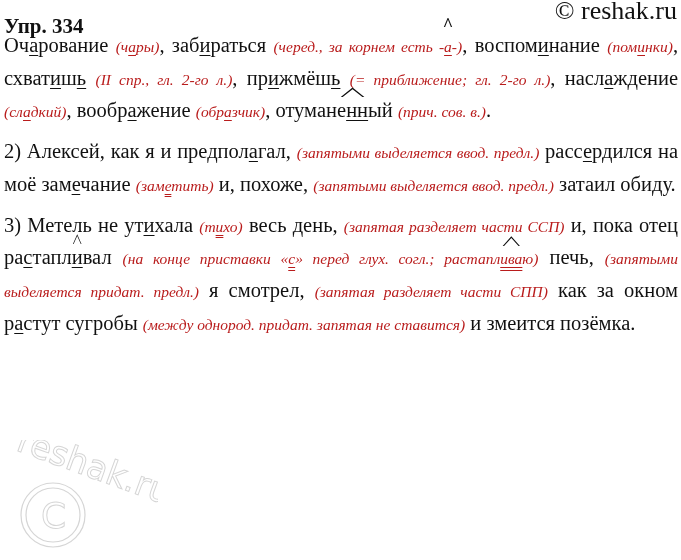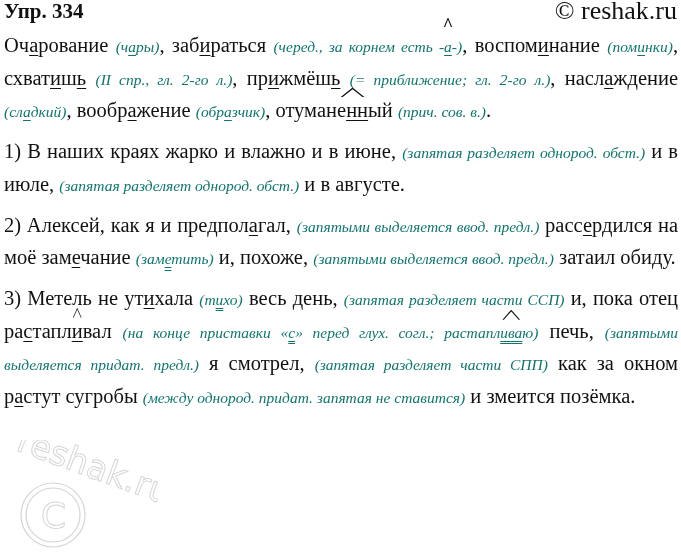--- a/index.html
+++ b/index.html
@@ -5,36 +5,36 @@
   html, body { margin: 0; padding: 0; background: #ffffff; }
   body {
     width: 681px; height: 560px; overflow: hidden; position: relative;
     font-family: "Liberation Serif", "DejaVu Serif", serif;
     color: #111111;
   }
   .header {
     position: absolute; left: 4px; top: 0; width: 673px; height: 26px;
   }
   .title {
-    position: absolute; left: 0; top: 0;
+    position: absolute; left: 0; top: 15px;
     font-weight: bold; font-size: 21px; line-height: 22px;
   }
   .site {
     position: absolute; right: 0; top: 0;
     font-size: 26px; line-height: 22px;
   }
   .content {
     position: absolute; left: 4px; top: 30px; width: 674px;
     font-size: 20.5px; line-height: 30.7px;
     text-align: justify;
   }
   .para { margin: 0 0 8px 0; }
   .para.first { margin-bottom: 8px; }
   .note {
-    font-style: italic; font-size: 15.5px; color: #0f766e;
+    font-style: italic; font-size: 15.5px; color: #b91c1c;
   }
   .u { text-decoration: underline; text-underline-offset: 3px; text-decoration-thickness: 1px; }
   .uu { text-decoration: underline double; text-underline-offset: 3px; }
   .arc { position: relative; display: inline-block; }
   .arc::before {
     content: ""; position: absolute; left: 10%; right: 10%; top: -8px; height: 10px;
     border-top: 2px solid #111; border-left: 2px solid #111;
     transform: none;
     border-radius: 0;
     clip-path: polygon(0 100%, 50% 0, 100% 100%, 92% 100%, 50% 18%, 8% 100%);
@@ -56,21 +56,20 @@
 
 <div class="header">
   <span class="title">Упр. 334</span>
   <span class="site">© reshak.ru</span>
 </div>
 
 <div class="content">
 
   <p class="para first"><span>Оч</span><span class="u">а</span><span>рование</span> <span class="note"><span>(ч</span><span class="u">а</span><span>ры)</span></span><span>, заб</span><span class="u">и</span><span>раться</span> <span class="note"><span>(черед., за корнем есть -</span><span class="u caret">а</span><span>-)</span></span><span>, воспом</span><span class="u">и</span><span>нание</span> <span class="note"><span>(пом</span><span class="u">и</span><span>нки)</span></span><span>, схват</span><span class="u">и</span><span>ш</span><span class="u">ь</span> <span class="note">(II спр., гл. 2-го л.)</span><span>, пр</span><span class="u">и</span><span>жмёш</span><span class="u">ь</span> <span class="note">(= приближение; гл. 2-го л.)</span><span>, насл</span><span class="u">а</span><span>ждение</span> <span class="note"><span>(сл</span><span class="u">а</span><span>дкий)</span></span><span>, вообр</span><span class="u">а</span><span>жение</span> <span class="note"><span>(обр</span><span class="u">а</span><span>зчик)</span></span><span>, отуман</span><span class="arc"><span>е</span><span class="u">нн</span></span><span>ый</span> <span class="note">(прич. сов. в.)</span><span>.</span></p>
 
-  <p class="para"><span>1) В наших краях жарко и влажно и в июне,</span> <span class="note">(запятая разделяет однород. обст.)</span> <span>и в июле,</span> <span class="note">(запятая разделяет однород. обст.)</span> <span>и в августе.</span></p>
 
   <p class="para"><span>2) Алексей, как я и предпол</span><span class="u">а</span><span>гал,</span> <span class="note">(запятыми выделяется ввод. предл.)</span> <span>расс</span><span class="u">е</span><span>рдился на моё зам</span><span class="u">е</span><span>чание</span> <span class="note"><span>(зам</span><span class="uu">е</span><span>тить)</span></span> <span>и, похоже,</span> <span class="note">(запятыми выделяется ввод. предл.)</span> <span>затаил обиду.</span></p>
 
   <p class="para"><span>3) Метель не ут</span><span class="u">и</span><span>хала</span> <span class="note"><span>(т</span><span class="uu">и</span><span>хо)</span></span> <span>весь день,</span> <span class="note">(запятая разделяет части ССП)</span> <span>и, пока отец ра</span><span class="u">с</span><span>тапл</span><span class="u arc">и</span><span>вал</span> <span class="note"><span>(на конце приставки «</span><span class="uu">с</span><span>» перед глух. согл.; растапл</span><span class="uu arc">ива</span><span>ю)</span></span> <span>печь,</span> <span class="note">(запятыми выделяется придат. предл.)</span> <span>я смотрел,</span> <span class="note">(запятая разделяет части СПП)</span> <span>как за окном р</span><span class="u">а</span><span>стут сугробы</span> <span class="note">(между однород. придат. запятая не ставится)</span> <span>и змеится позёмка.</span></p>
 </div>
 
 <svg class="watermark" viewBox="0 0 150 120">
   <circle cx="45" cy="75" r="32" fill="none" stroke="#888" stroke-width="1.2"></circle>
   <circle cx="45" cy="75" r="27" fill="none" stroke="#888" stroke-width="1.2"></circle>
   <text x="33" y="88" font-size="36" fill="none" stroke="#888" stroke-width="1" font-family="DejaVu Sans, sans-serif">C</text>

